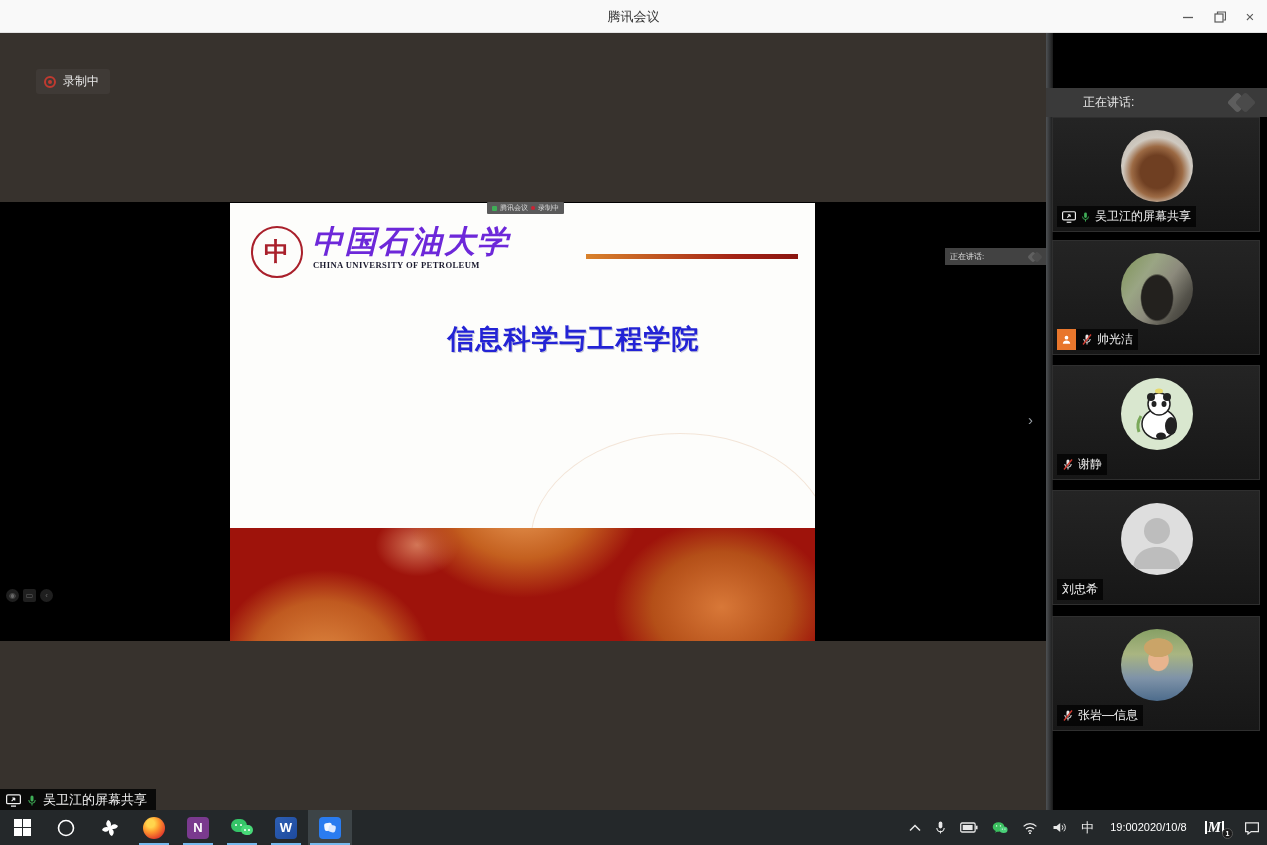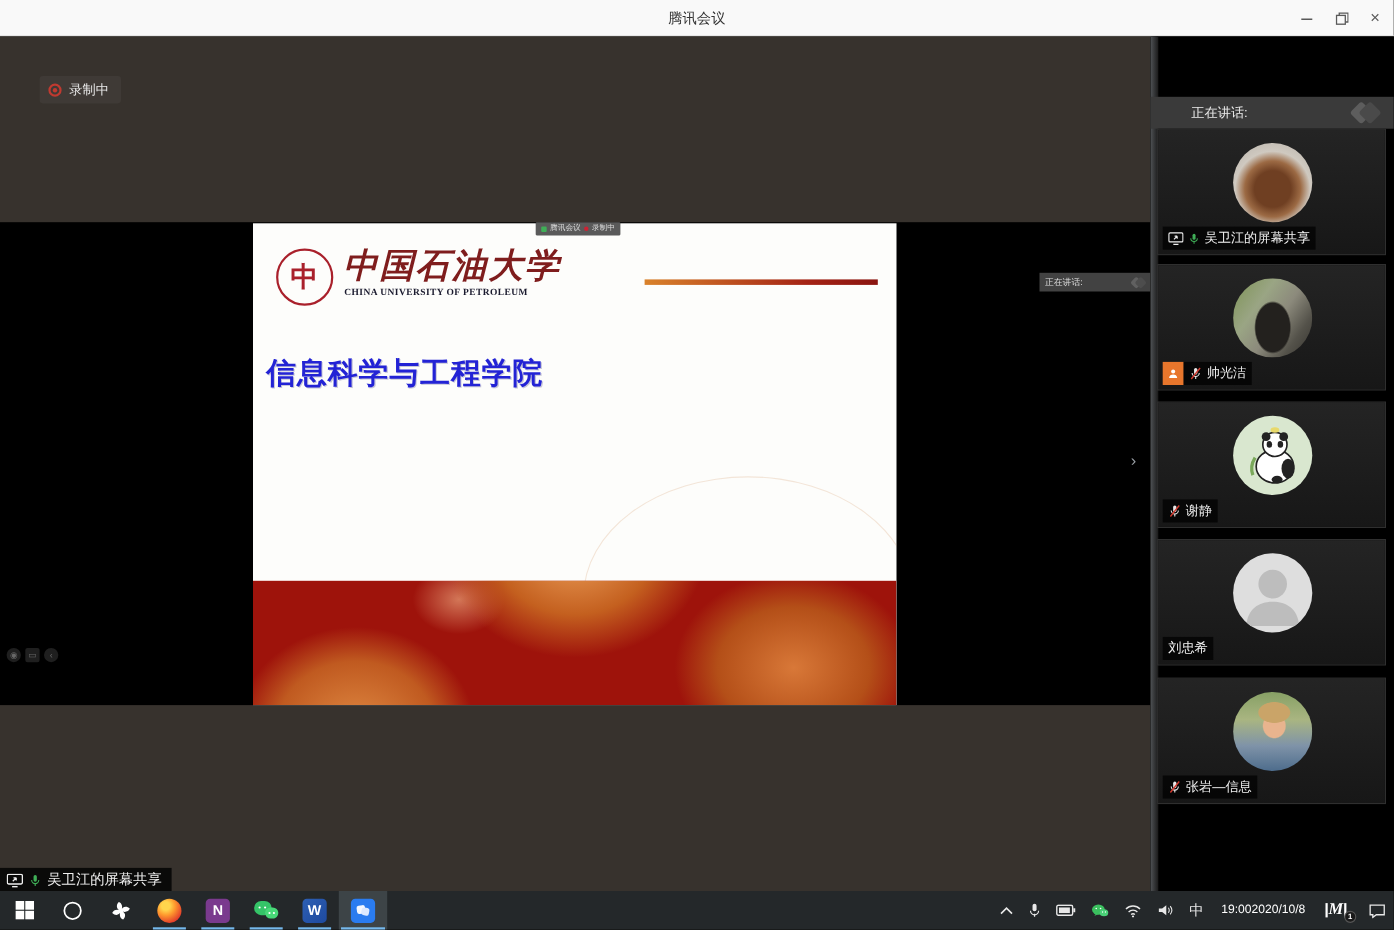--- a/index.html
+++ b/index.html
@@ -42,31 +42,31 @@
   #floatbar span { font-size:7px; color:#ddd; line-height:12px; white-space:nowrap; }
 
   
   #slide { position:absolute; left:230px; top:170px; width:585px; height:438px;
     background:#fdfdfb; overflow:hidden; }
   #seal { position:absolute; left:21px; top:23px; width:52px; height:52px;
     border:2px solid #a9202b; border-radius:50%; }
   #seal-inner { position:absolute; left:11px; top:9px; width:26px; height:30px;
     color:#a9202b; font-size:25px; font-weight:bold; line-height:30px;
     font-family:"DejaVu Serif",serif; }
-  #logo-cn { position:absolute; left:82px; top:18px; font-size:31px; color:#7f1d1d;
+  #logo-cn { position:absolute; left:82px; top:18px; font-size:31px; color:#6d28d9;
     font-family:"DejaVu Serif",serif; font-weight:bold; font-style:italic;
     letter-spacing:2px; }
   #logo-en { position:absolute; left:83px; top:57px; font-size:8.6px; color:#1a1a2e;
     font-family:"Liberation Serif","DejaVu Serif",serif; font-weight:bold;
     letter-spacing:.4px; }
   #rule { position:absolute; left:356px; top:51px; width:212px; height:5px;
     background:linear-gradient(90deg,#d9822b,#a42315 70%,#8a1510); }
-  .slide-title { position:absolute; left:0; width:687px; 
+  .slide-title { position:absolute; left:0; width:687px; text-align:center;
     color:#2323d5; font-weight:bold; font-size:27px;
-    text-shadow:1px 1px 0 #c8c8d8; letter-spacing:1px;margin-left:12px; }
+    text-shadow:1px 1px 0 #c8c8d8; letter-spacing:1px; }
   #stitle1 { top:118px; }
   #stitle2 { top:172px; }
   #sdate { position:absolute; left:0; top:236px; width:585px; text-align:center;
     color:#111; font-weight:bold; font-size:23px; letter-spacing:3px; }
   #deco-ring { position:absolute; left:300px; top:230px; width:300px; height:220px;
     border:1px solid rgba(200,120,60,.18); border-radius:50%; }
   #swirl { position:absolute; left:0; top:325px; width:585px; height:113px;
     background-color:#9e130b;
     background-image:
       radial-gradient(150px 130px at 16% 120%, #e08a43 0%, #c05a20 48%, rgba(158,19,11,0) 72%),

